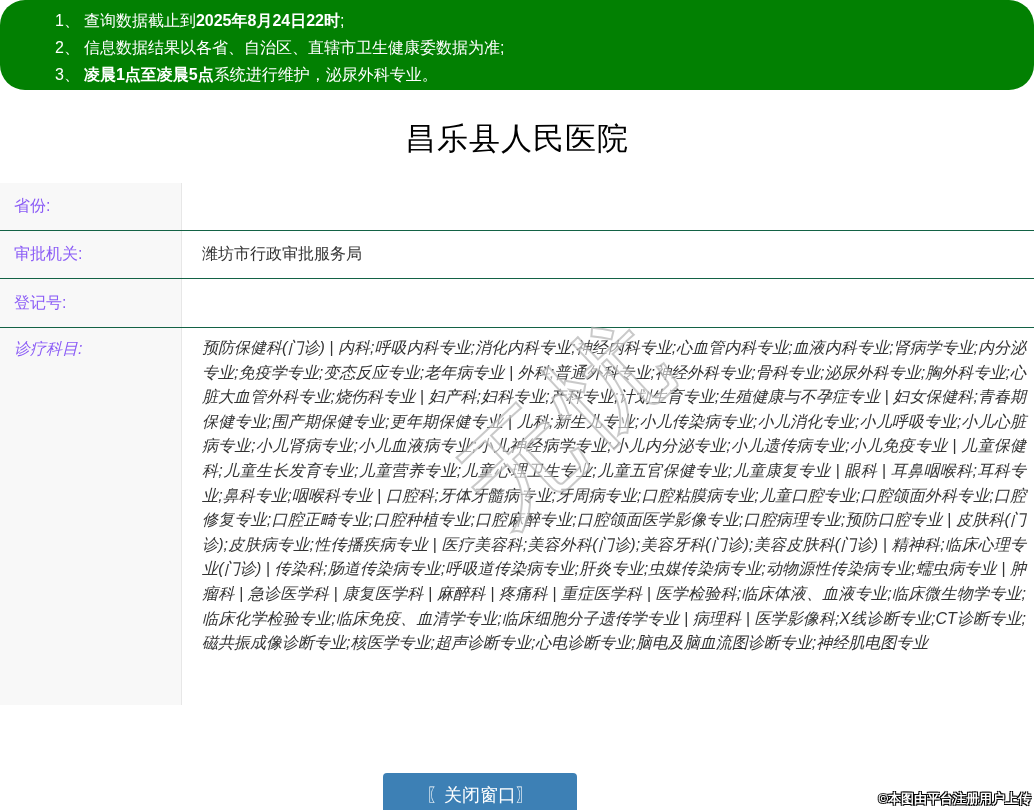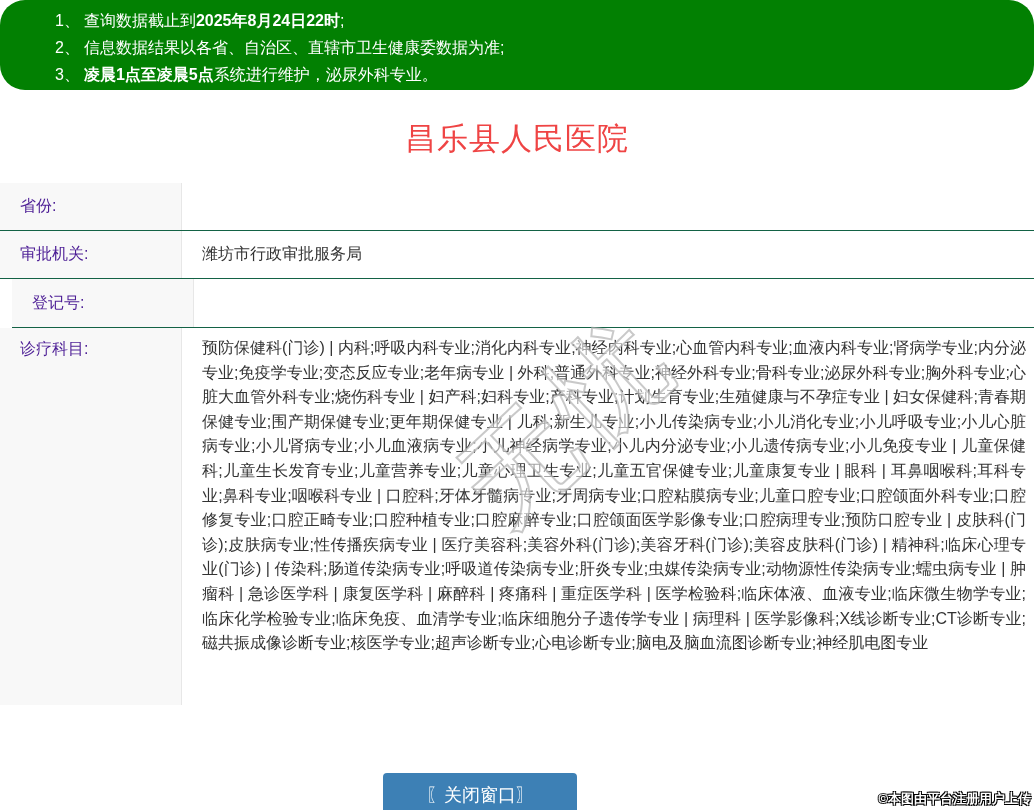--- a/index.html
+++ b/index.html
@@ -13,37 +13,37 @@
     position:absolute;left:0;top:0;width:1034px;height:90px;
     background:var(--banner-bg,#028002);box-sizing:border-box;
     padding:7px 0 0 55px;color:#fff;font-size:16px;line-height:27px;border-radius:25px;
   }
   .notice .line{white-space:nowrap;}
   .notice b{font-weight:bold;}
   .notice .num{margin-right:4px;}
   
   .page-title{
     position:absolute;left:0;top:118px;width:1034px;text-align:center;
-    font-size:31px;font-weight:500;color:#ef4444;letter-spacing:1px;
+    font-size:31px;font-weight:500;color:#000000;letter-spacing:1px;
   }
   
   .info-table{
     position:absolute;left:0;top:183px;width:1034px;height:574px;overflow:hidden;
   }
   .row{
     display:flex;box-sizing:border-box;
     border-bottom:1px solid var(--divider,#136245);
   }
   .row:last-child{border-bottom:none;}
-  .r1{height:48px;} .r2{height:48px;} .r3{height:49px;margin-left:12px;} .r4{height:52px;}
-  .r5{height:377px;}
+  .r1{height:48px;} .r2{height:48px;} .r3{height:49px;} .r4{height:52px;}
+  .r5{height:377px;font-style:italic;}
   .cell-label{
     flex:0 0 182px;box-sizing:border-box;background:var(--label-bg,#f8f8f8);
-    border-right:1px solid #e7e7e7;padding-left:20px;
-    display:flex;align-items:center;font-size:16px;color:#4c1d95;
+    border-right:1px solid #e7e7e7;padding-left:14px;
+    display:flex;align-items:center;font-size:16px;color:#8b5cf6;
   }
   .r5 .cell-label{align-items:flex-start;padding-top:11px;}
   .cell-value{
     flex:1;box-sizing:border-box;padding:0 8px 0 20px;
     display:flex;align-items:center;font-size:16px;color:#333;
   }
   .r5 .cell-value{
     display:block;padding-top:8px;line-height:24.6px;
     text-align:justify;overflow:hidden;height:377px;font-size:16px;
   }

